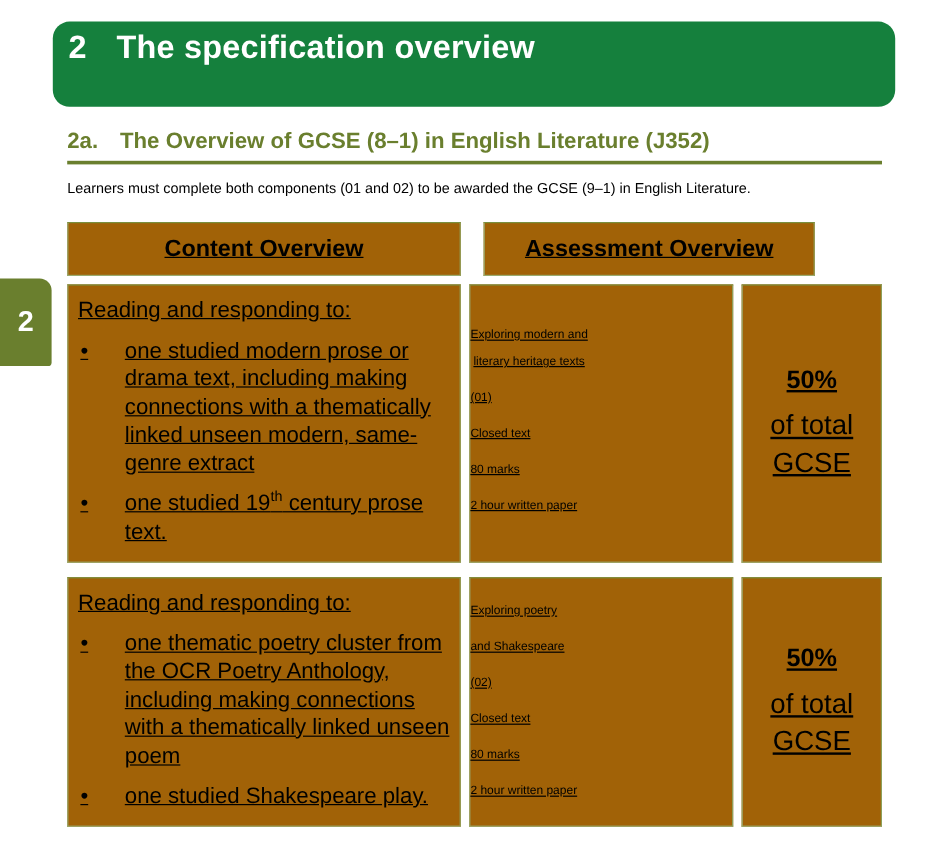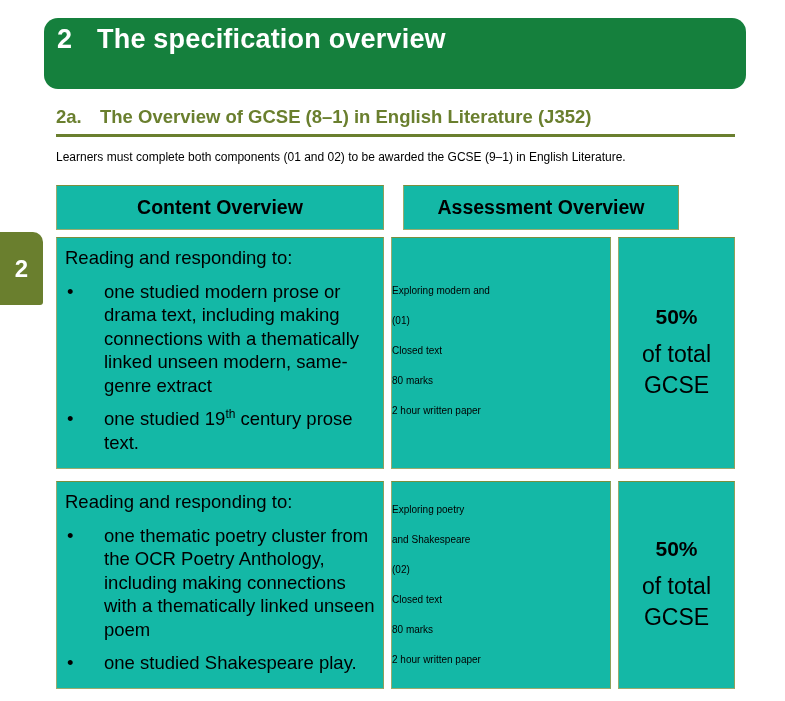--- a/index.html
+++ b/index.html
@@ -31,21 +31,22 @@
   }
   .side-tab {
     position: absolute; left: 0; top: 232px; width: 43px; height: 73px;
     background: #6a7f2e; border-top-right-radius: 10px; border-bottom-right-radius: 3px;
     color: #fff; font-weight: bold; font-size: 24px;
     display: flex; align-items: center; justify-content: center;
   }
   .box {
     position: absolute; box-sizing: border-box;
     border: 1.5px solid #9aab6e; border-top-color: #7a8f3e; border-right-color: #8ea05a;
-    background: #14b8a6;
+    background: #a16207;
+    text-decoration: underline;
   }
   .col-head {
     display: flex; align-items: center; justify-content: center;
     font-weight: bold; font-size: 19.5px;
   }
   .content-box { padding: 8px 0 0 8px; font-size: 18.5px; line-height: 23.5px; }
   .content-lead { margin-bottom: 10px; }
   .bullet { display: flex; margin-bottom: 10px; }
   .bullet-dot { width: 37px; flex: none; padding-left: 2px; }
   .bullet-text { flex: 1; padding-right: 6px; }
@@ -92,20 +93,21 @@
   </div>
   <div class="bullet">
     <span class="bullet-dot">•</span>
     <span class="bullet-text"><span>one studied 19</span><sup>th</sup><span> century prose text.</span></span>
   </div>
 </div>
 
 <div class="box assess-box" style="left:391px; top:237px; width:220px; height:232px;">
   <div class="assess-title">
     <div>Exploring modern and</div>
+    <div>literary heritage texts</div>
   </div>
   <div class="assess-line">(01)</div>
   <div class="assess-line">Closed text</div>
   <div class="assess-line">80 marks</div>
   <div class="assess-line">2 hour written paper</div>
 </div>
 
 <div class="box pct-box" style="left:618px; top:237px; width:117px; height:232px;">
   <div class="pct-value">50%</div>
   <div class="pct-label">of total</div>

